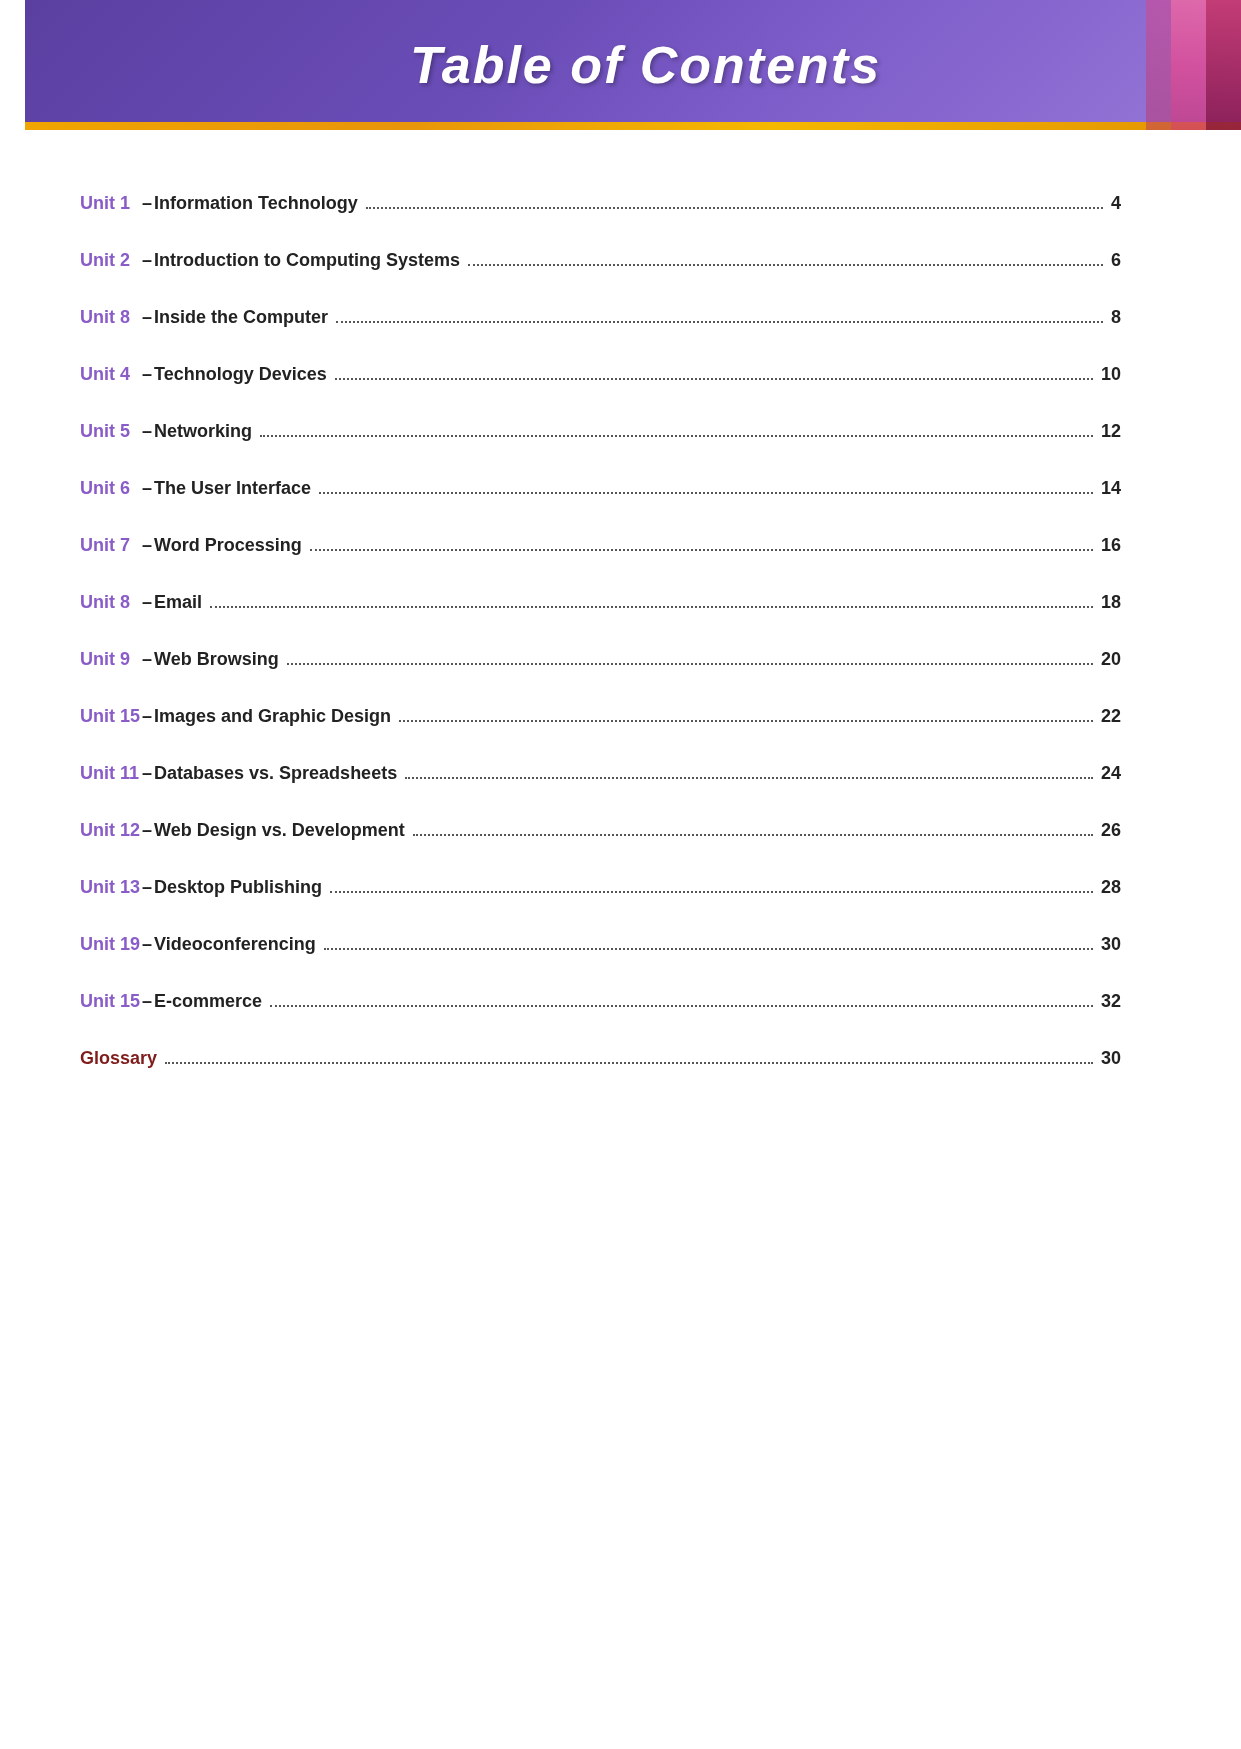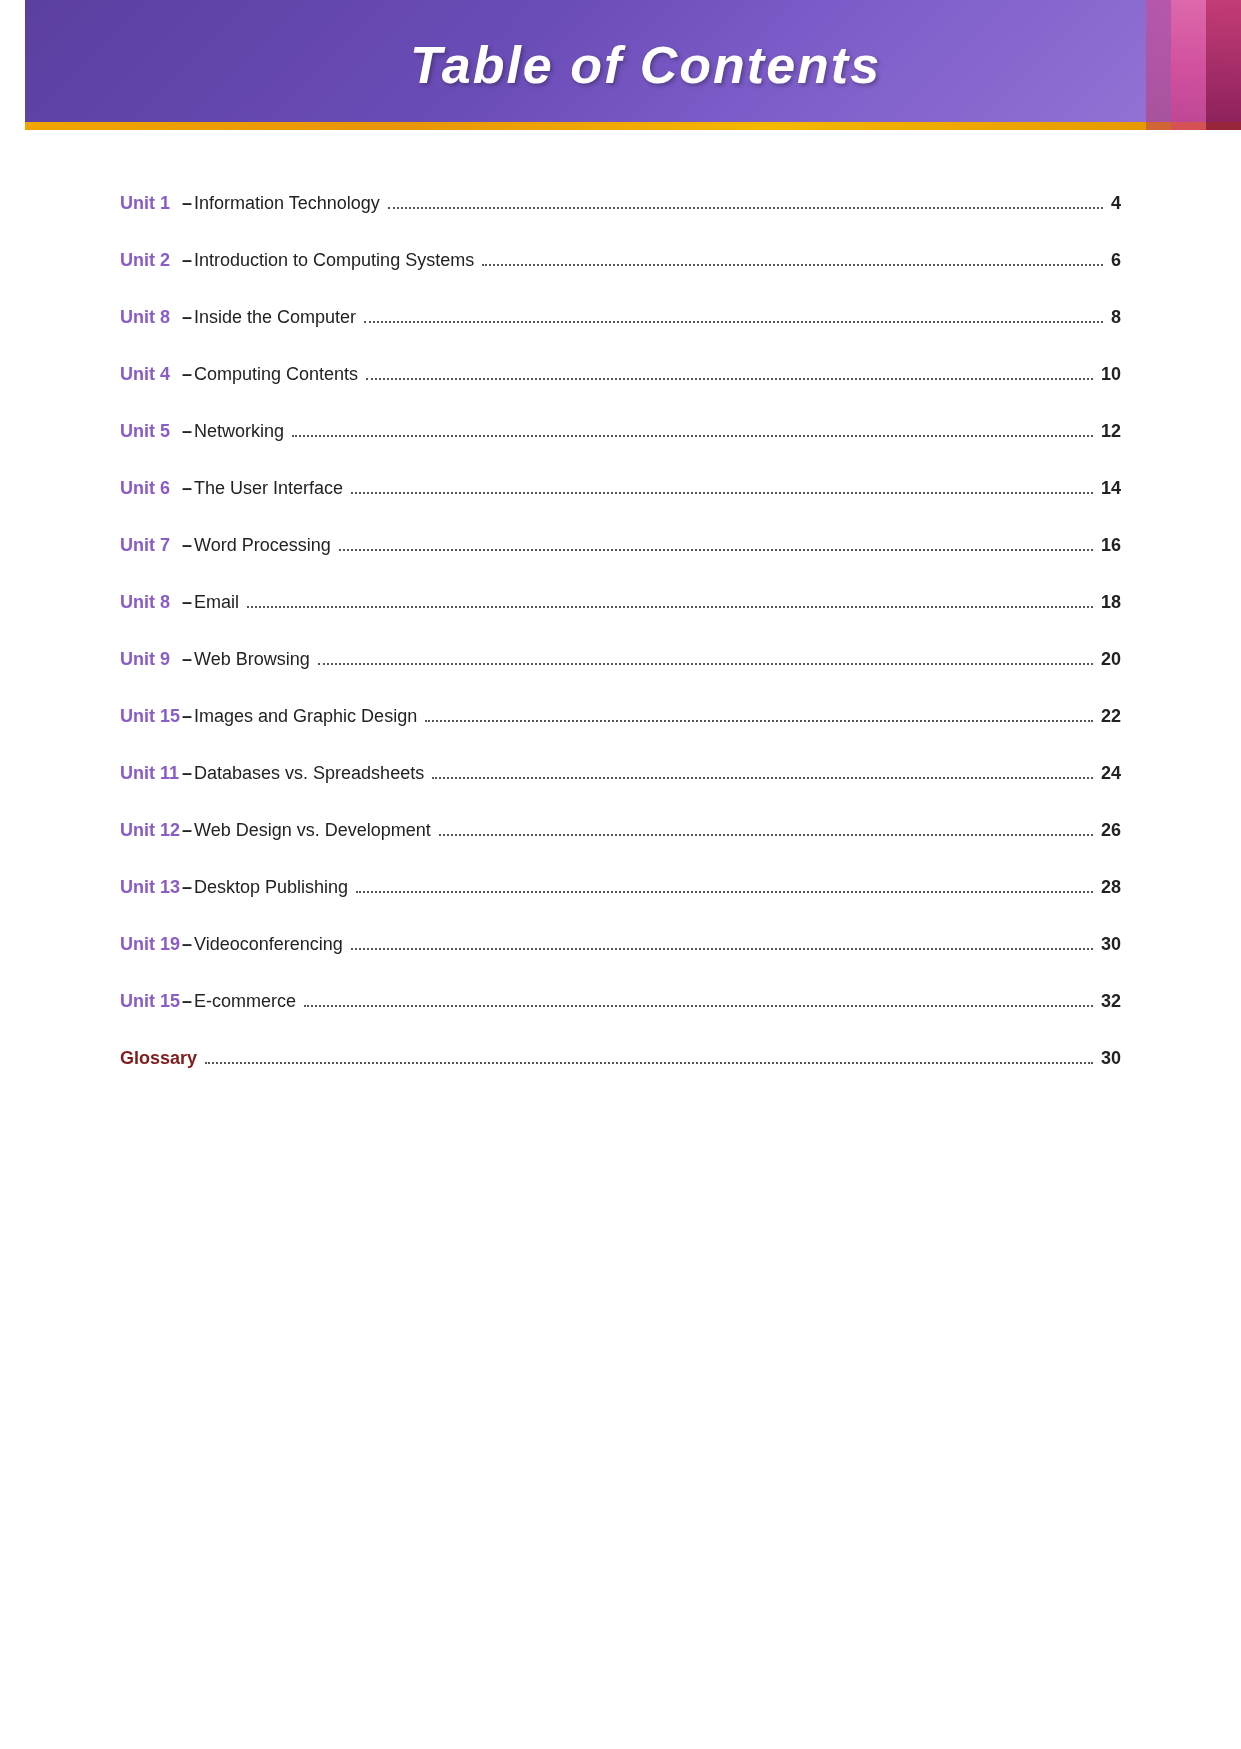--- a/index.html
+++ b/index.html
@@ -85,21 +85,21 @@
       right: 95px;
       top: 0;
       width: 25px;
       height: 130px;
       background: linear-gradient(180deg, #dd4488 0%, #bb3366 100%);
       opacity: 0.5;
     }
 
     
     .content {
-      padding: 60px 120px 80px 120px;
+      padding: 60px 120px 80px 80px;
     }
 
     .toc-entry {
       display: flex;
       align-items: baseline;
       margin-bottom: 30px;
       font-size: 18px;
       line-height: 1.5;
     }
 
@@ -111,21 +111,21 @@
     }
 
     .toc-separator {
       color: #222;
       font-weight: 700;
       margin: 0 2px;
     }
 
     .toc-title {
       color: #222;
-      font-weight: 400;
+      font-weight: 700;
       white-space: nowrap;
     }
 
     .toc-dots {
       flex: 1;
       border-bottom: 2px dotted #555;
       margin: 0 8px 4px 8px;
       min-width: 20px;
     }
 
@@ -172,21 +172,21 @@
       <div class="toc-entry">
         <span class="toc-unit-label">Unit 8</span>
         <span class="toc-separator"> – </span>
         <span class="toc-title">Inside the Computer</span>
         <span class="toc-dots"></span>
         <span class="toc-page">8</span>
       </div>
       <div class="toc-entry">
         <span class="toc-unit-label">Unit 4</span>
         <span class="toc-separator"> – </span>
-        <span class="toc-title">Computing Contents</span>
+        <span class="toc-title">Technology Devices</span>
         <span class="toc-dots"></span>
         <span class="toc-page">10</span>
       </div>
       <div class="toc-entry">
         <span class="toc-unit-label">Unit 5</span>
         <span class="toc-separator"> – </span>
         <span class="toc-title">Networking</span>
         <span class="toc-dots"></span>
         <span class="toc-page">12</span>
       </div>

